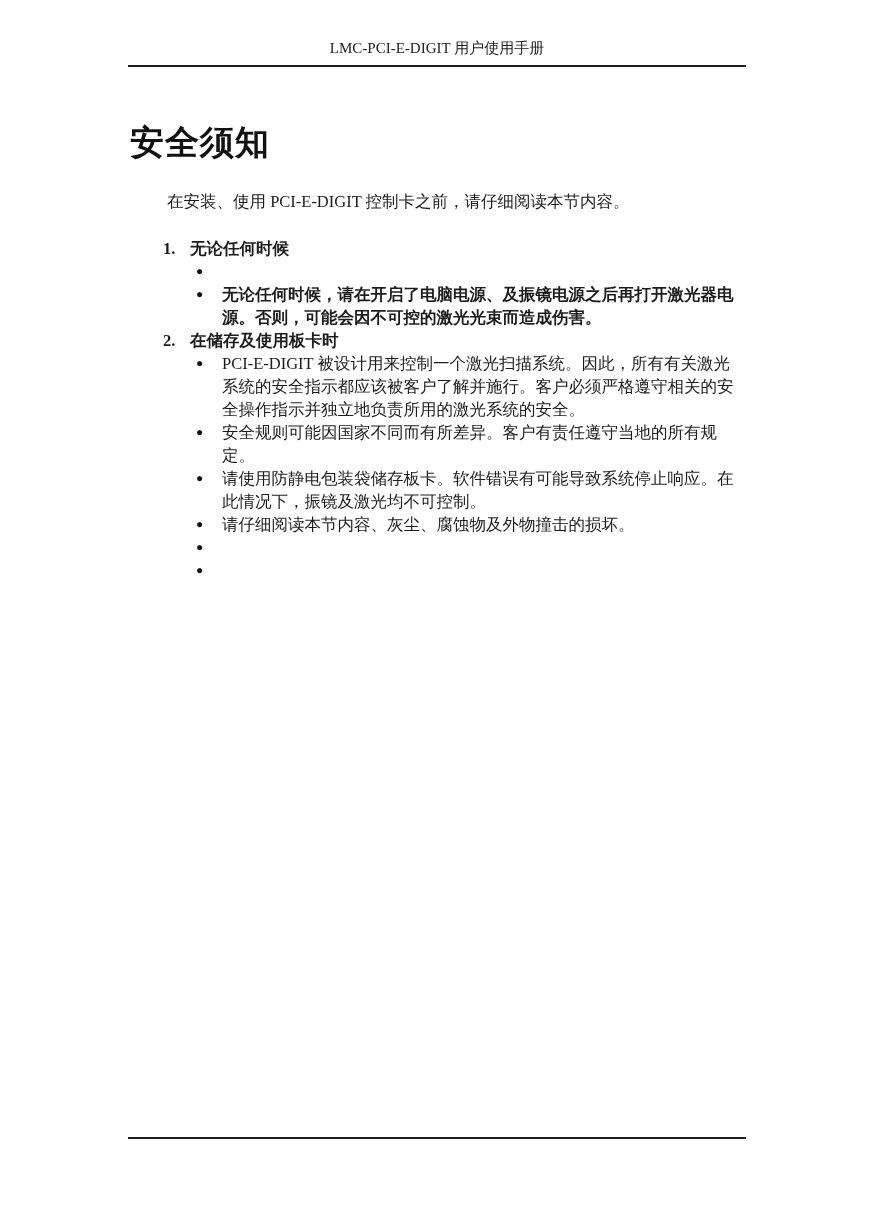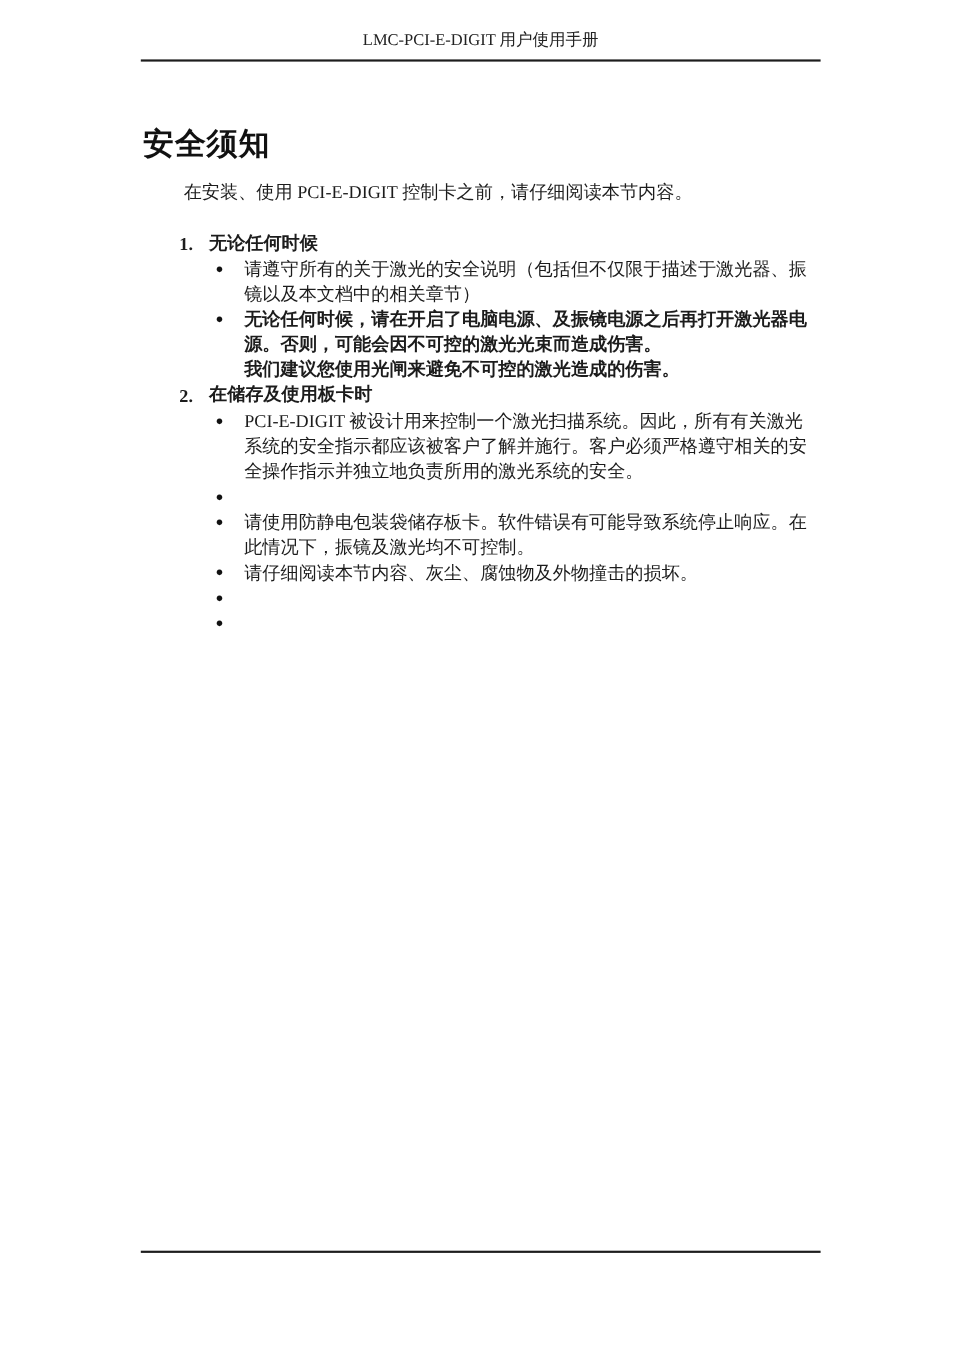--- a/index.html
+++ b/index.html
@@ -8,44 +8,44 @@
     width: 870px; height: 1230px;
     font-family: "Liberation Serif", "DejaVu Serif", serif;
     color: #1c1c1c;
     position: relative;
     overflow: hidden;
   }
   .page { position: relative; width: 870px; height: 1230px; }
   .content { margin: 0 124px 0 128px; width: 618px; }
 
   .header-title {
-    padding-top: 28px;
+    padding-top: 39px;
     text-align: center;
     font-size: 15px;
     line-height: 19px;
     color: #222;
   }
   .header-rule {
     margin-top: 7px;
     height: 2px;
     background: #1d1d1d;
   }
 
   .doc-title {
     margin-top: 55px;
     margin-left: 2px;
-    font-size: 28px;
+    font-size: 34px;
     font-weight: bold;
     letter-spacing: 1px;
     line-height: 42px;
     color: #111;
   }
 
   .intro {
-    margin-top: 10px;
+    margin-top: 26px;
     text-indent: 39px;
     font-size: 16.5px;
     line-height: 23px;
   }
 
   .list { margin-top: 24px; }
 
   .section-heading {
     display: flex;
     font-weight: bold;
@@ -106,49 +106,48 @@
     <div class="list">
 
       <div class="section">
         <div class="section-heading">
           <span class="section-number">1.</span>
           <span class="section-heading-text">无论任何时候</span>
         </div>
 
         <div class="bullet">
           <span class="marker">●</span>
-          <div class="btext">
-            <span>请遵守所有的关于激光的安全说明（包括但不仅限于描述于激光器、振镜以及本文档中的相关章节）</span>
-          </div>
         </div>
 
         <div class="bullet bold">
           <span class="marker">●</span>
           <div class="btext">
             <span>无论任何时候，请在开启了电脑电源、及振镜电源之后再打开激光器电源。否则，可能会因不可控的激光光束而造成伤害。</span>
-            <span class="b2">我们建议您使用光闸来避免不可控的激光造成的伤害。</span>
           </div>
         </div>
       </div>
 
       <div class="section">
         <div class="section-heading">
           <span class="section-number">2.</span>
           <span class="section-heading-text">在储存及使用板卡时</span>
         </div>
 
         <div class="bullet">
           <span class="marker">●</span>
           <div class="btext">
             <span>PCI-E-DIGIT 被设计用来控制一个激光扫描系统。因此，所有有关激光系统的安全指示都应该被客户了解并施行。客户必须严格遵守相关的安全操作指示并独立地负责所用的激光系统的安全。</span>
           </div>
         </div>
 
         <div class="bullet">
           <span class="marker">●</span>
+          <div class="btext">
+            <span>安全规则可能因国家不同而有所差异。客户有责任遵守当地的所有规定。</span>
+          </div>
         </div>
 
         <div class="bullet">
           <span class="marker">●</span>
           <div class="btext">
             <span>请使用防静电包装袋储存板卡。软件错误有可能导致系统停止响应。在此情况下，振镜及激光均不可控制。</span>
           </div>
         </div>
 
         <div class="bullet">

